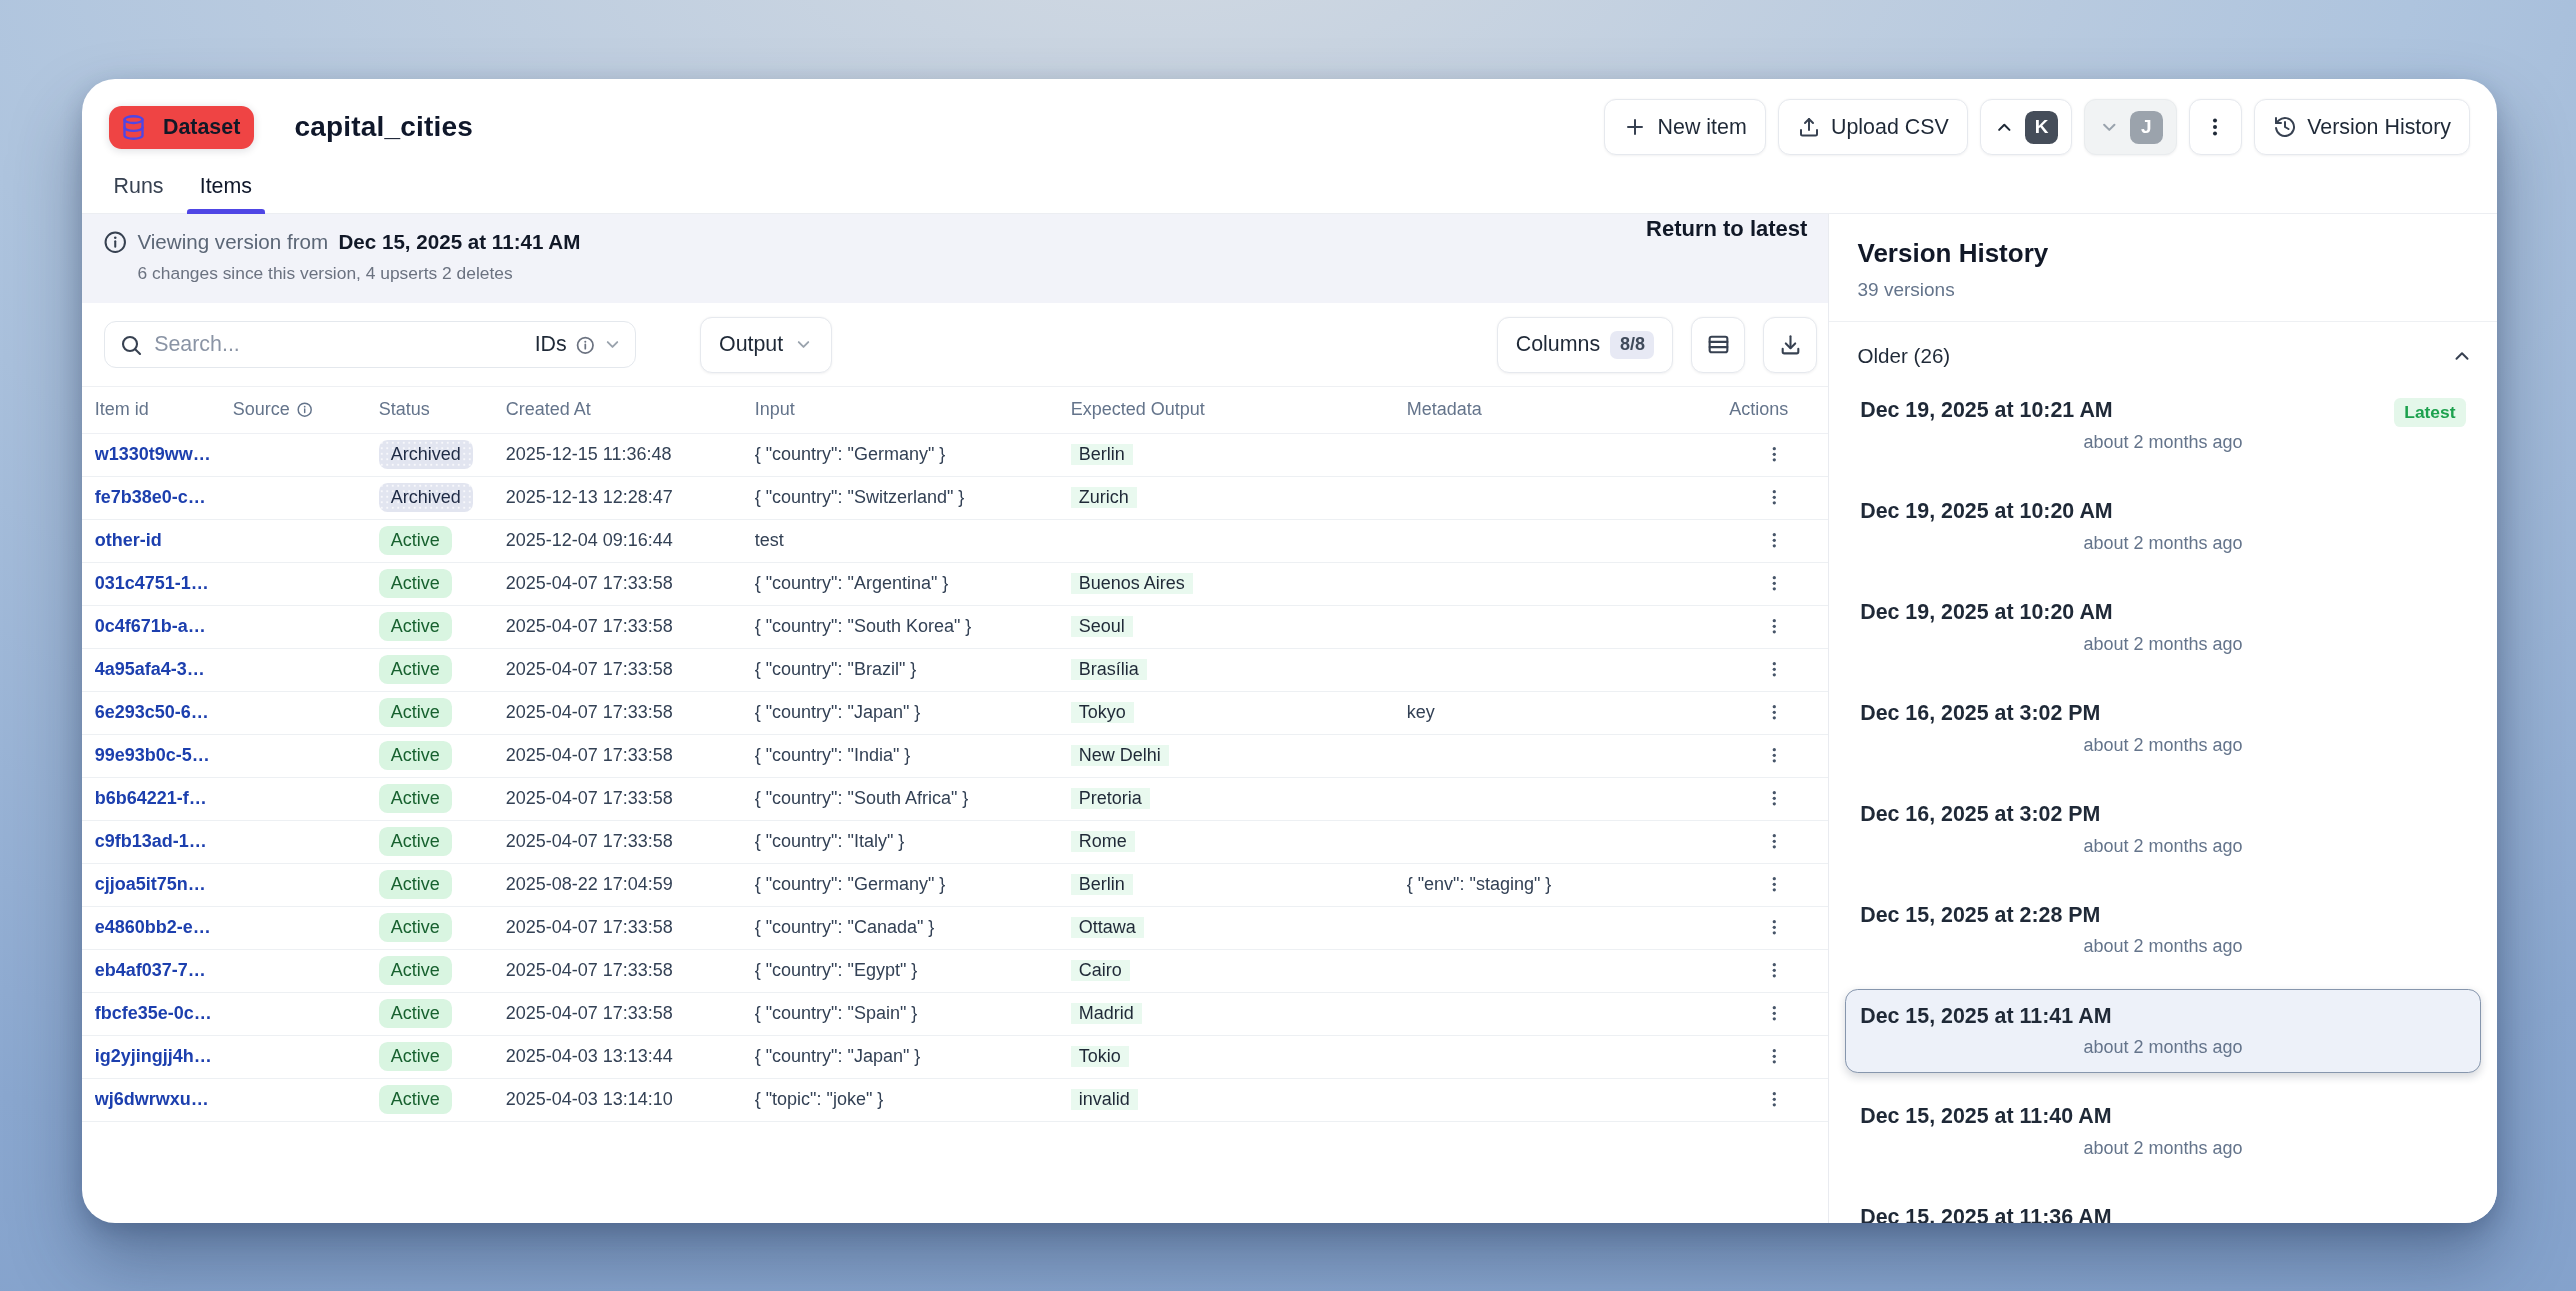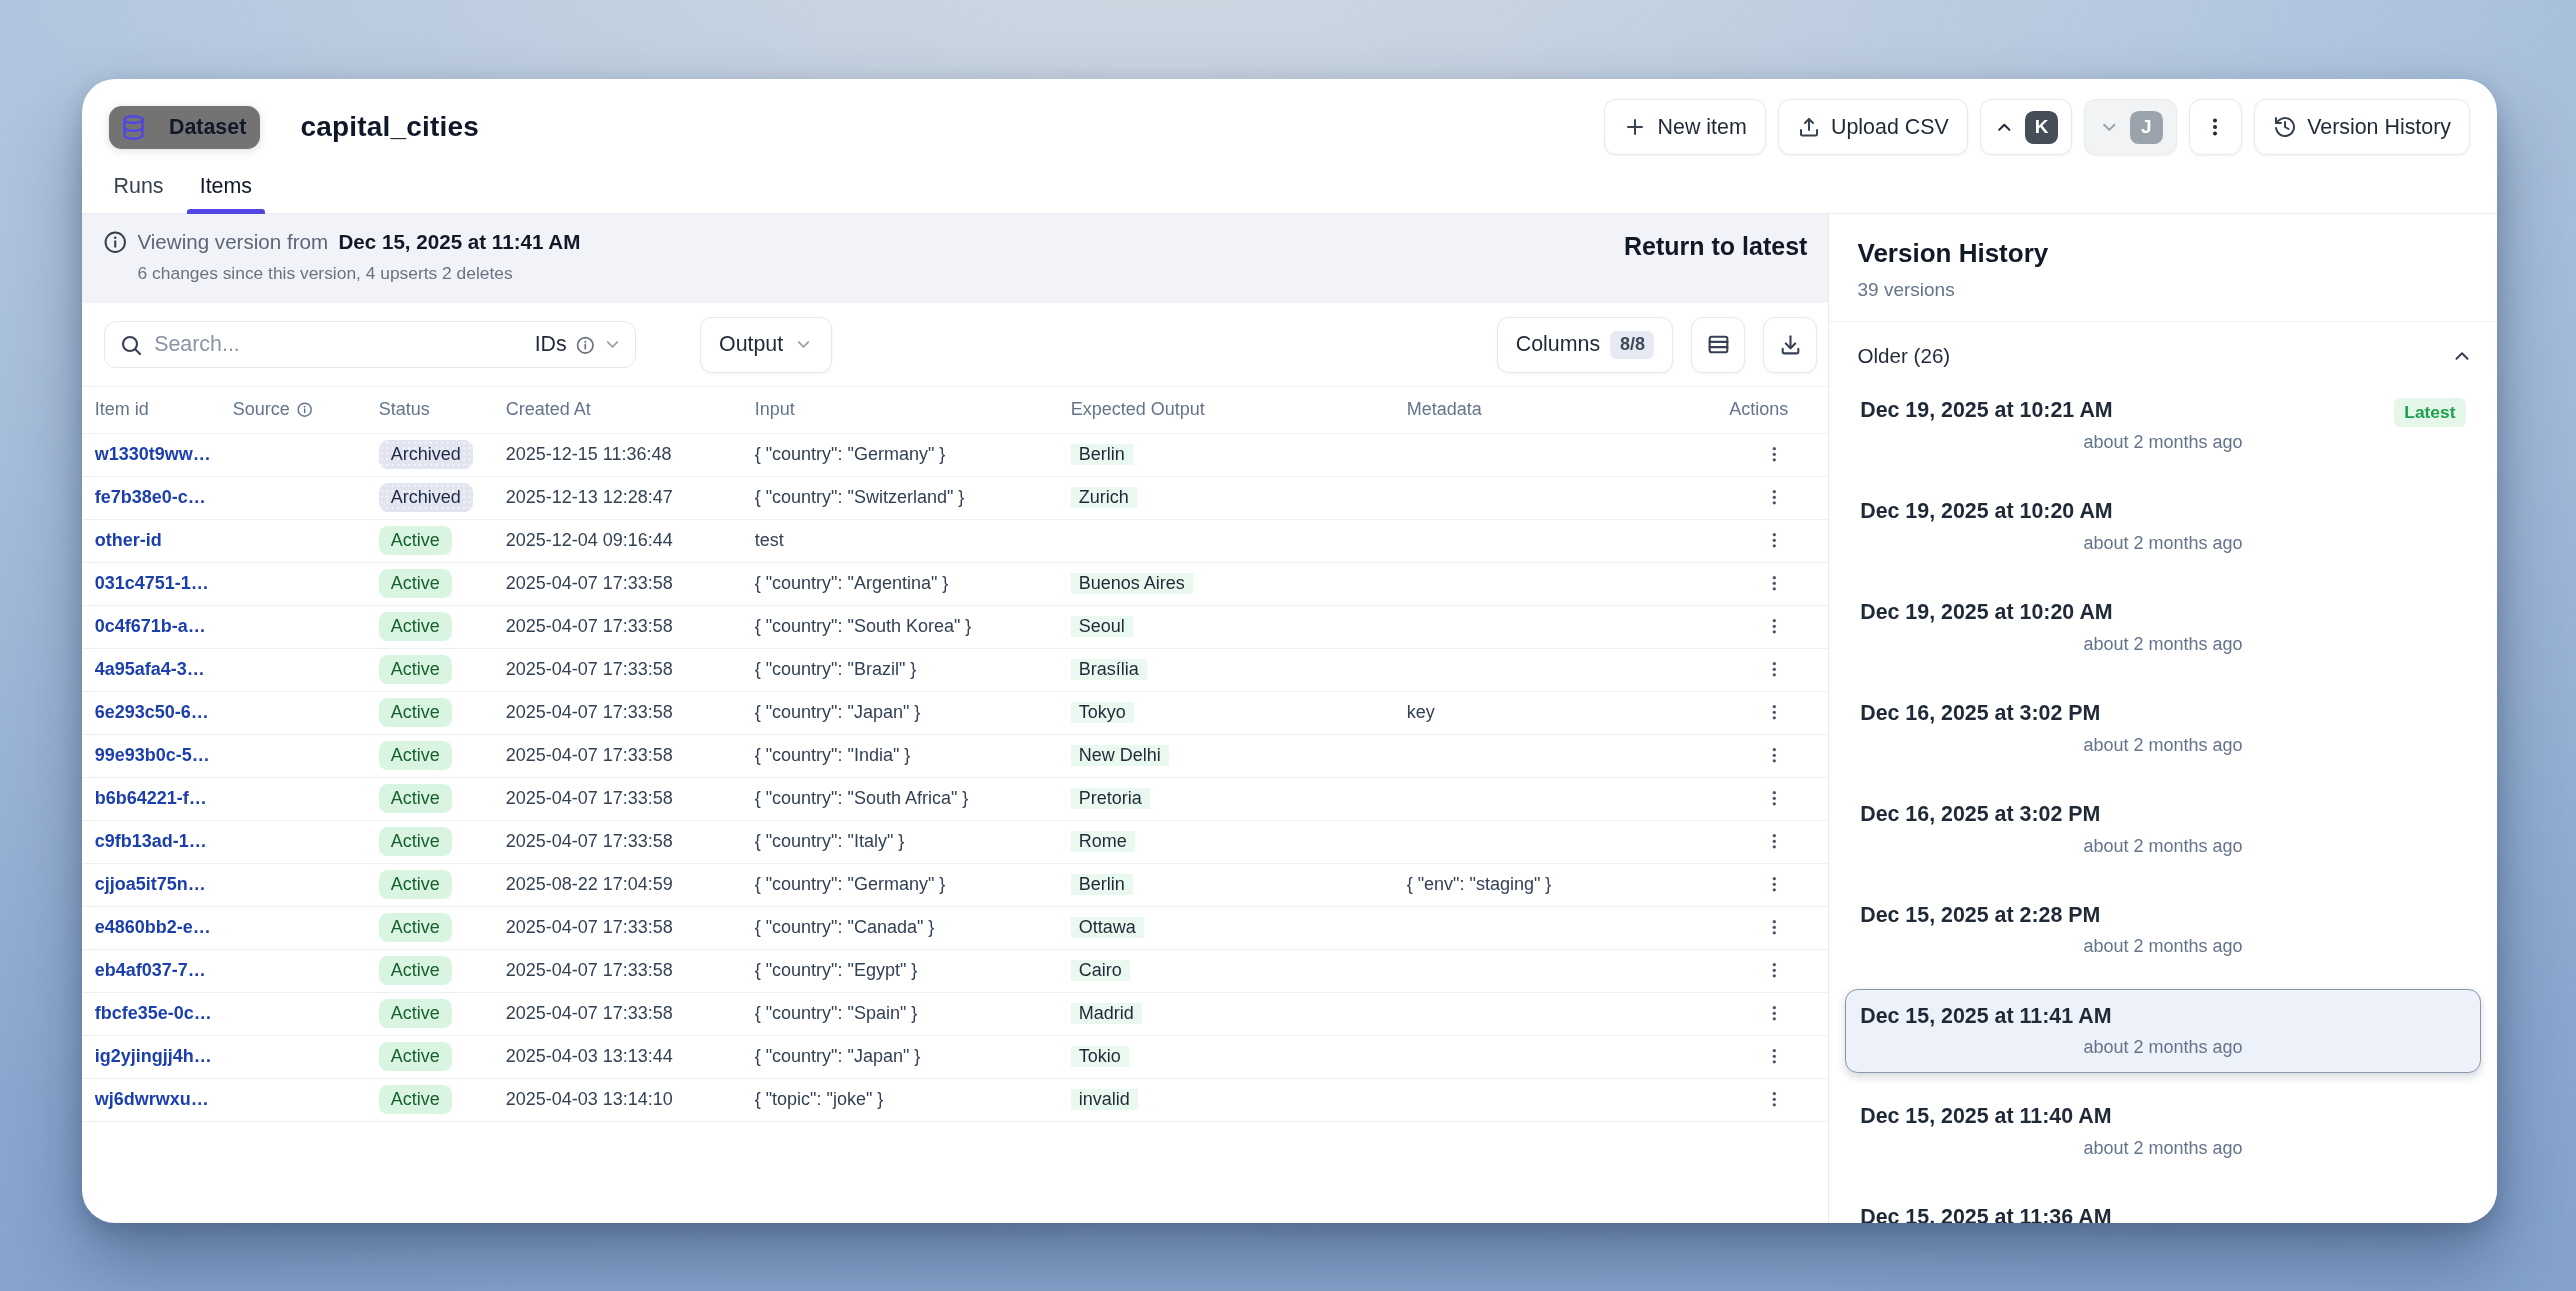--- a/index.html
+++ b/index.html
@@ -9,21 +9,21 @@
     background: radial-gradient(130% 150% at 45% -10%, #d3dae2 0%, #aec4de 38%, #8aa7cf 72%, #7d9cc8 100%);
     position:relative; color:#1f2937;
   }
   .card {
     position:absolute; left:82px; top:79px; width:2415px; height:1144px;
     background:#ffffff; border-radius:33px; overflow:hidden;
     box-shadow:0 38px 71px rgba(23,43,77,.38), 0 8px 22px rgba(23,43,77,.22);
   }
   
   .hdr { position:relative; padding:20.6px 27px 0 27px; display:flex; align-items:center; gap:16px; height:76px; }
-  .dataset-pill { display:inline-flex; align-items:center; gap:22px; background:#737373; border-radius:12.7px; padding:8px 14.2px 8px 11px; box-shadow:0 1.6px 8px rgba(15,23,42,.14);text-align:center; }
+  .dataset-pill { display:inline-flex; align-items:center; gap:16px; background:#ef4444; border-radius:12.7px; padding:8px 14.2px 8px 11px; box-shadow:0 1.6px 8px rgba(15,23,42,.14);text-align:center; }
   .dataset-pill .lbl { font-size:21.4px; font-weight:700; color:#111827; }
   .page-title { font-size:28px; font-weight:600; color:#0f172a; letter-spacing:0.2px;margin-left:24px; }
   .hdr-actions { margin-left:auto; display:flex; align-items:center; gap:12px; }
   .btn { display:inline-flex; align-items:center; gap:10.3px; height:56px; padding:0 18px; background:#fff;
          border:1.6px solid #e6e9ee; border-radius:12px; font-size:21.4px; font-weight:500; color:#1f2937;
          box-shadow:0 0.8px 2.4px rgba(15,23,42,.06); cursor:pointer; white-space:nowrap; }
   .btn.icon-only { padding:0 13.4px; }
   .btn.gray { background:#f1f3f4; border-color:#e9ecee; }
   .avatar { width:33px; height:33px; border-radius:8.7px; display:inline-flex; align-items:center; justify-content:center;
             color:#fff; font-size:19px; font-weight:700; }
@@ -37,21 +37,21 @@
   .tab.active::after { content:""; position:absolute; left:-11px; right:-11px; bottom:-1.6px; height:5.5px; background:#4f46e5; border-radius:3.2px 3.2px 0 0; }
   
   .split { display:flex; height:calc(100% - 125px); }
   .main { flex:1; min-width:0; display:flex; flex-direction:column; }
   
   .banner { position:relative; background:#f2f3f9; padding:16px 20.6px 19px 20.6px; flex:0 0 auto; }
   .banner-line1 { display:flex; align-items:center; gap:10.3px; }
   .banner-line1 .pre { font-size:20.6px; color:#5b6676; }
   .banner-line1 .date { font-size:20.6px; color:#111827; font-weight:700; }
   .banner-sub { margin:8px 0 0 35px; font-size:17.4px; color:#6b7280; }
-  .return-link { position:absolute; right:20.6px; top:18px; font-size:25px; font-weight:700; color:#111827; cursor:pointer; }
+  .return-link { position:absolute; right:20.6px; top:2px; font-size:22px; font-weight:700; color:#111827; cursor:pointer; }
   
   .toolbar { display:flex; align-items:center; padding:14.2px 11px 12.7px 22px; border-bottom:1.6px solid #eef0f3; flex:0 0 auto;gap:31px; }
   .searchbox { display:flex; align-items:center; width:532px; height:47px; border:1.6px solid #e4e8ed; border-radius:12px; padding:0 12.7px 0 14.2px; gap:11px; background:#fff; }
   .searchbox input { flex:1; border:none; outline:none; font-size:21.4px; color:#334155; background:transparent; min-width:0; font-family:inherit; }
   .searchbox input::placeholder { color:#8a94a5; }
   .ids-seg { display:flex; align-items:center; gap:8px; font-size:21.4px; color:#1f2937; font-weight:500; cursor:pointer; }
   .filters-btn { margin-left:33px; }
   .toolbar-right { margin-left:auto; display:flex; align-items:center; gap:18px; }
   .count-badge { background:#e7e9f4; border-radius:7.1px; padding:3.2px 9.5px; font-size:18px; color:#3f4a5a; font-weight:600; }
   

